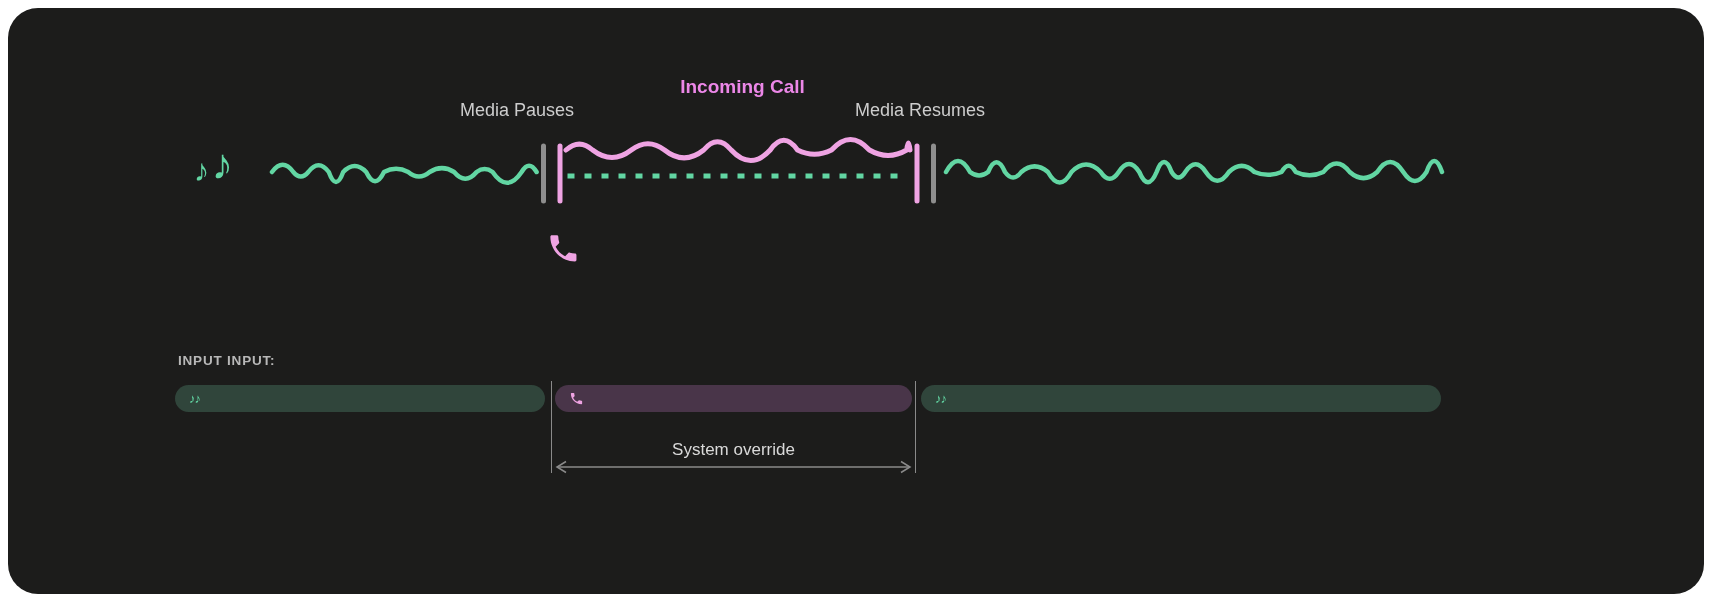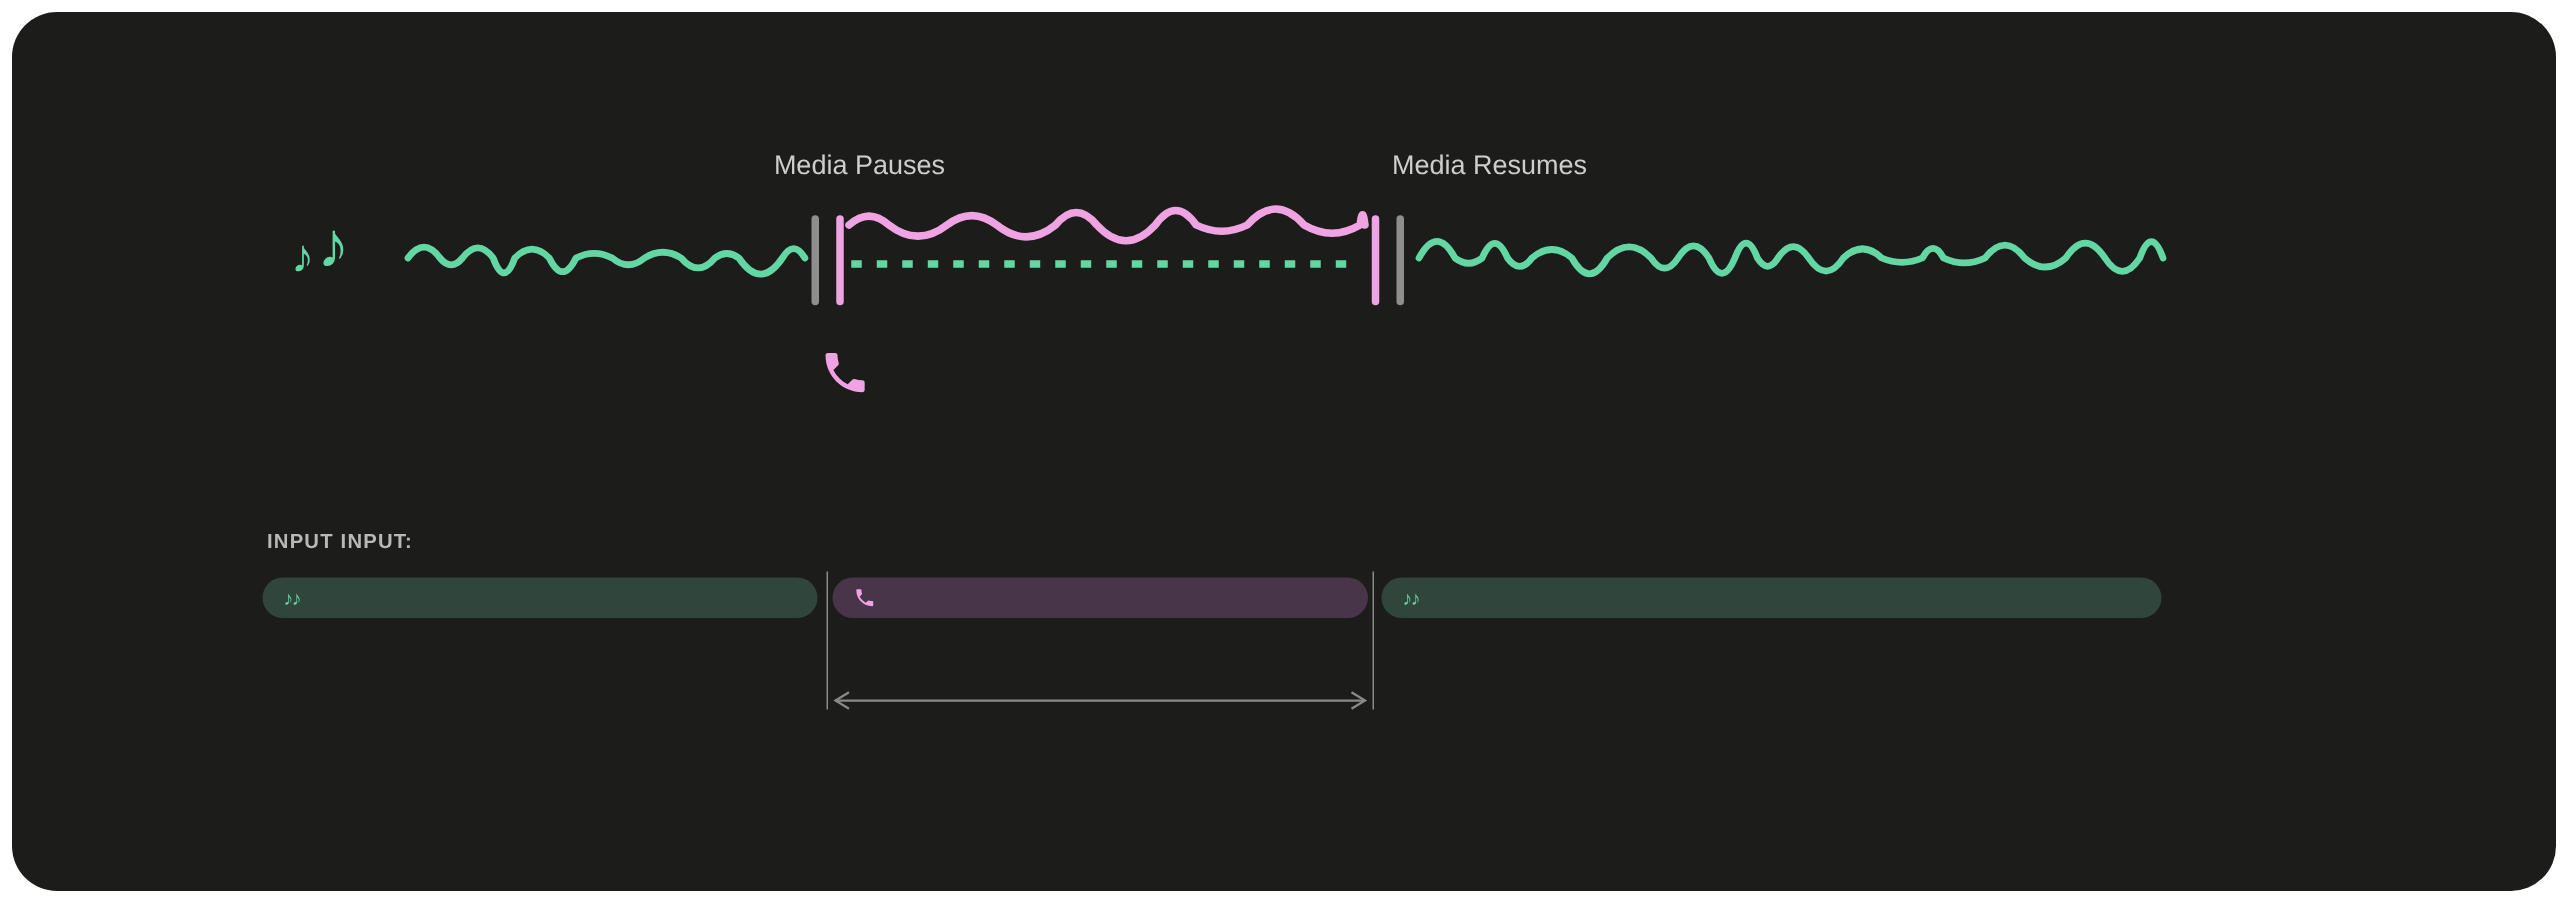--- a/index.html
+++ b/index.html
@@ -9,21 +9,21 @@
     overflow:hidden;
   }
   .card{
     position:absolute;left:8px;top:8px;right:8px;bottom:8px;
     background:var(--c-card_bg,#1c1c1b);
     border-radius:30px;
   }
   .layer{position:absolute;left:0;top:0;width:1712px;height:602px;}
   svg.layer{pointer-events:none;}
   .abs{position:absolute;}
-  .lbl{color:var(--c-label_text,#cdcdcd);font-size:18px;font-weight:500;text-align:right;}
+  .lbl{color:var(--c-label_text,#cdcdcd);font-size:18px;font-weight:500;text-align:left;}
   .call-title{color:var(--c-call_text,#ec87e8);font-size:19px;font-weight:600;text-align:center;}
   .focus-heading{
     color:var(--c-heading_text,#b8b8b8);font-size:13.5px;font-weight:700;
     letter-spacing:0.8px;
   }
   .override-lbl{color:var(--c-annotation_text,#d9d9d9);font-size:17px;text-align:center;}
   .notes-big{color:var(--c-media_accent,#62d6a3);display:flex;align-items:flex-end;gap:2px;line-height:1;}
   .notes-big .n1{font-size:31px;}
   .notes-big .n2{font-size:43px;}
   .pill{
@@ -68,24 +68,25 @@
       <path class="phone-fill" d="M6.62 10.79c1.44 2.83 3.76 5.14 6.59 6.59l2.2-2.2c.27-.27.67-.36 1.02-.24 1.12.37 2.33.57 3.57.57.55 0 1 .45 1 1V20c0 .55-.45 1-1 1-9.39 0-17-7.61-17-17 0-.55.45-1 1-1h3.5c.55 0 1 .45 1 1 0 1.25.2 2.45.57 3.57.11.35.03.74-.25 1.02l-2.2 2.2z"></path>
     </g>
 
     <line class="guide" x1="551.5" y1="381" x2="551.5" y2="473"></line>
     <line class="guide" x1="915.5" y1="381" x2="915.5" y2="473"></line>
     <line class="arrow" x1="557" y1="467" x2="910" y2="467"></line>
     <path class="arrow" d="M566 461.5 L557 467 L566 472.5"></path>
     <path class="arrow" d="M901 461.5 L910 467 L901 472.5"></path>
   </svg>
 
+  <div class="abs call-title" style="left:640px;top:76px;width:205px;">Incoming Call</div>
 
   <div class="abs lbl" style="left:460px;top:100px;width:170px;">Media Pauses</div>
 
-  <div class="abs lbl" style="left:888px;top:100px;width:170px;">Media Resumes</div>
+  <div class="abs lbl" style="left:855px;top:100px;width:170px;">Media Resumes</div>
 
   <div class="abs notes-big" style="left:194px;top:143px;">
     <span class="n1">♪</span>
     <span class="n2">♪</span>
   </div>
 
   <div class="abs focus-heading" style="left:178px;top:353px;">INPUT INPUT:</div>
 
   <div class="pill pill-media" style="left:175px;top:385px;width:370px;">
     <span class="pill-notes">♪♪</span>
@@ -94,13 +95,14 @@
   <div class="pill pill-call" style="left:555px;top:385px;width:357px;">
     <svg width="15" height="15" viewBox="0 0 24 24">
       <path class="phone-fill" d="M6.62 10.79c1.44 2.83 3.76 5.14 6.59 6.59l2.2-2.2c.27-.27.67-.36 1.02-.24 1.12.37 2.33.57 3.57.57.55 0 1 .45 1 1V20c0 .55-.45 1-1 1-9.39 0-17-7.61-17-17 0-.55.45-1 1-1h3.5c.55 0 1 .45 1 1 0 1.25.2 2.45.57 3.57.11.35.03.74-.25 1.02l-2.2 2.2z"></path>
     </svg>
   </div>
 
   <div class="pill pill-media" style="left:921px;top:385px;width:520px;">
     <span class="pill-notes">♪♪</span>
   </div>
 
+  <div class="abs override-lbl" style="left:620px;top:440px;width:227px;">System override</div>
 </div>
 
 </body></html>

